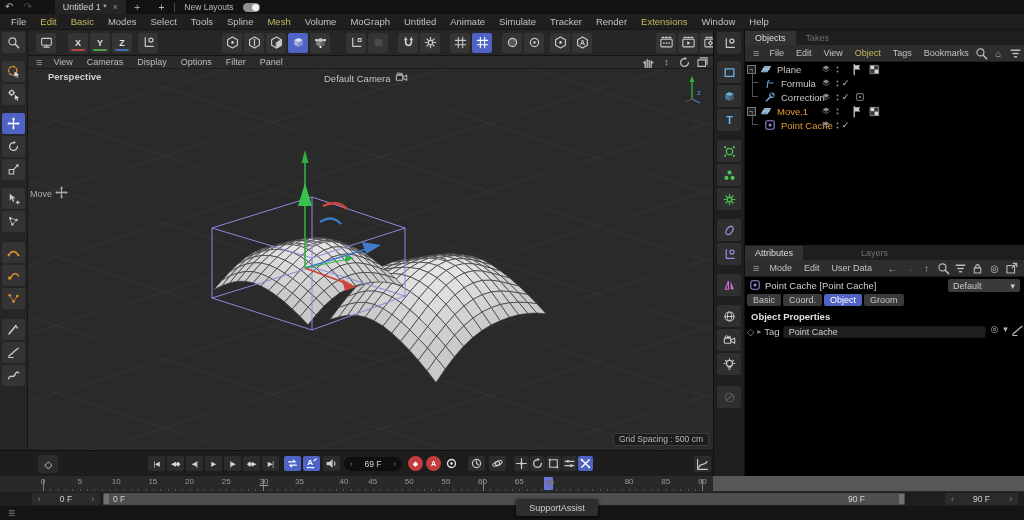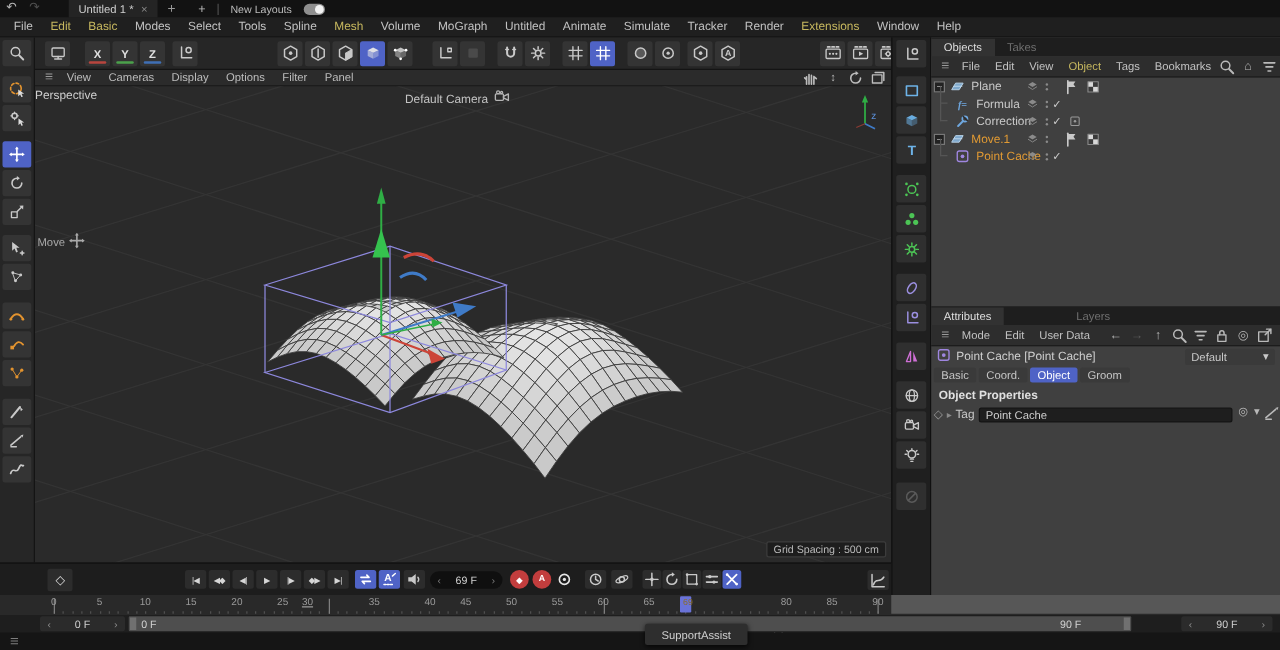--- a/index.html
+++ b/index.html
@@ -60,38 +60,38 @@
   #vp-menu { position:absolute; left:0; top:0; width:685px; height:13px;
     background:#2b2b2b; border-bottom:1px solid #1c1c1c; display:flex;
     align-items:center; gap:0; padding-left:4px; }
   #vp-menu .mi { font-size:9px; line-height:13px; padding:0 7px; color:#bdbdbd; }
   #vp-nav { margin-left:auto; display:flex; gap:3px; padding-right:3px; }
   #vp-nav .nv { width:15px; height:12px; display:flex; align-items:center;
     justify-content:center; color:#bdbdbd; font-size:9px; }
   #vp-canvas { position:absolute; left:0; top:13px; width:685px; height:381px; overflow:hidden; }
   #scene { display:block; }
   .vp-label { position:absolute; font-size:9.5px; color:#cfcfcf; }
-  #vp-perspective { left:0; top:2px; font-weight:normal; }
+  #vp-perspective { left:20px; top:2px; font-weight:bold; }
   #vp-camera { left:296px; top:2px; color:#c4c4c4; display:flex; gap:4px; align-items:center; }
   #vp-move-hint { left:2px; top:117px; color:#a9a9a9; font-size:9px; display:flex;
     gap:3px; align-items:center; }
   #vp-grid-label { right:4px; bottom:4px; font-size:8.5px; color:#b9b9b9;
     background:#1d1d1d; border:1px solid #3c3c3c; border-radius:2px; padding:0 5px;
     line-height:11px; }
   #vp-axis { position:absolute; right:8px; top:2px; }
 
   
   #vtoolbar { position:absolute; left:713px; top:30px; width:32px; height:446px;
     background:#1f1f1f; border-left:1px solid #101010; border-right:1px solid #101010;
     display:flex; flex-direction:column; align-items:center; padding-top:2px; }
   #vtoolbar .tile { width:24px; height:22px; margin:0 0 2px 0; background:#2f2f2f; }
 
   
   #rightpanel { position:absolute; left:745px; top:30px; width:279px; height:446px;
-    background:#404040; }
+    background:#000000; }
   .ptabs { position:absolute; left:0; width:279px; height:15px; background:#1e1e1e;
     display:flex; align-items:flex-end; }
   .ptab { font-size:9px; color:#6f6f6f; padding:2px 10px; }
   .ptab.active { background:#323232; color:#dedede; }
   .pmenu { position:absolute; left:0; width:279px; height:17px; background:#2d2d2d;
     display:flex; align-items:center; padding:0 4px; border-bottom:1px solid #1c1c1c; }
   .pmenu .mi { font-size:9px; padding:0 6px; line-height:17px; }
   .pmenu .burger { color:#9a9a9a; font-size:11px; padding:0 4px; }
   .picons { margin-left:auto; display:flex; align-items:center; gap:4px; padding-right:2px; }
   .picons .pic { width:13px; height:13px; display:flex; align-items:center;
@@ -1409,21 +1409,21 @@
         <span class="rtick" style="left: 43px;"></span>
         <span class="rtick" style="left: 262.78px;"></span>
         <span class="rtick" style="left: 482.56px;"></span>
         <span class="rtick" style="left: 702.34px;"></span>
         <span class="rnum" style="left: 43px;">0</span>
         <span class="rnum" style="left: 79.63px;">5</span>
         <span class="rnum" style="left: 116.26px;">10</span>
         <span class="rnum" style="left: 152.89px;">15</span>
         <span class="rnum" style="left: 189.52px;">20</span>
         <span class="rnum" style="left: 226.15px;">25</span>
-        <span class="rnum" style="left: 246px; text-decoration: underline;">30</span>
+        <span class="rnum" style="left: 264px; text-decoration: underline;">30</span>
         <span class="rnum" style="left: 299.41px;">35</span>
         <span class="rnum" style="left: 344px;">40</span>
         <span class="rnum" style="left: 372.67px;">45</span>
         <span class="rnum" style="left: 409.3px;">50</span>
         <span class="rnum" style="left: 445.93px;">55</span>
         <span class="rnum" style="left: 482.56px;">60</span>
         <span class="rnum" style="left: 519.19px;">65</span>
         <span class="rnum" style="left: 622px; margin-top: 24px;">75</span>
         <span class="rnum" style="left: 629.08px;">80</span>
         <span class="rnum" style="left: 665.71px;">85</span>

